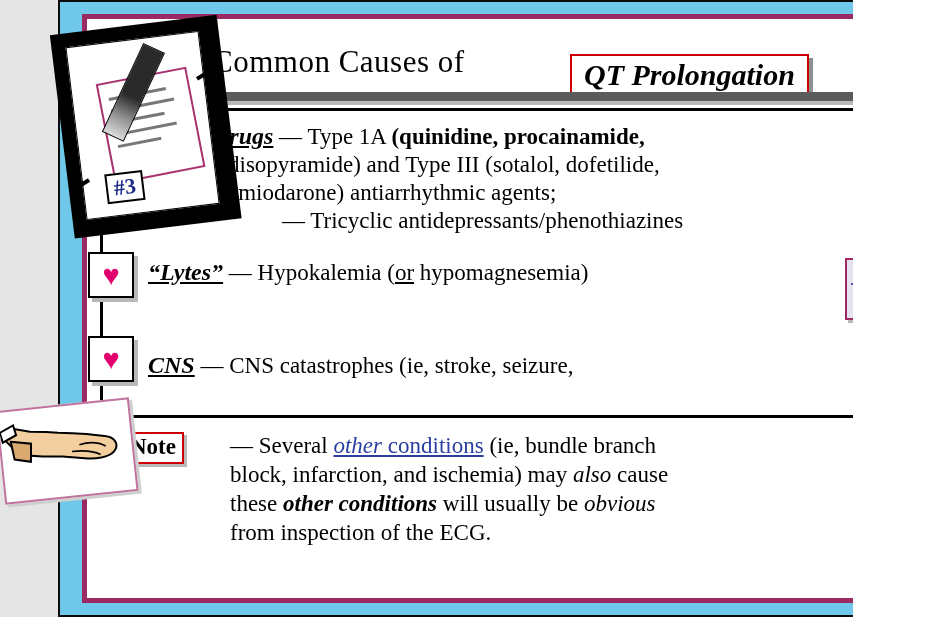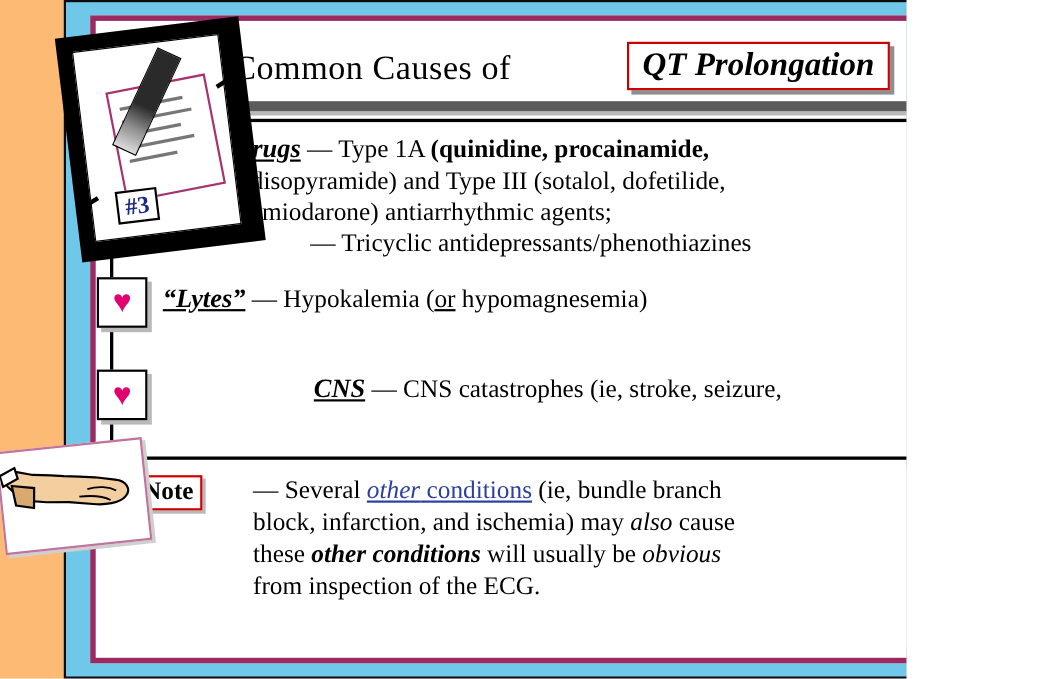--- a/index.html
+++ b/index.html
@@ -8,21 +8,22 @@
     background: #ffffff;
   }
   body {
     font-family: "Liberation Serif", serif;
   }
   #page {
     position: relative;
     width: 824px;
     height: 617px;
     overflow: hidden;
-    background: #fdba74;
+    background: #e5e5e5;
+    padding-left: 29px;
   }
 
   
   .blue-frame {
     position: absolute;
     left: 58px;
     top: 0px;
     width: 884px;
     height: 617px;
     background: #6fc8ea;
@@ -54,21 +55,21 @@
     letter-spacing: 0.5px;
     color: #000;
     white-space: nowrap;
     position: absolute;
     left: 102px;
     top: 6px;
   }
   .title-box {
     position: absolute;
     left: 460px;
-    top: 0px;
+    top: 16px;
     border: 2px solid #cc0000;
     background: #ffffff;
     padding: 2px 12px 4px 12px;
     box-shadow: 4px 4px 0 #8f8f8f;
   }
   .title-box span {
     font-weight: bold;
     font-style: italic;
     font-size: 30px;
     color: #000;
@@ -127,21 +128,21 @@
     font-weight: bold;
     font-style: italic;
     text-decoration: underline;
     font-size: 24px;
   }
   .emdash { font-weight: normal; font-style: normal; text-decoration: none; }
   .paren-bold { font-weight: bold; text-align: center; }
 
   #drugs-block { left: 212px; top: 122px; width: 680px; }
   #lytes-block { left: 148px; top: 258px; width: 700px; }
-  #cns-block   { left: 148px; top: 340px; width: 700px; text-align: center; }
+  #cns-block   { left: 148px; top: 351px; width: 700px; }
 
   .indent1 { display: block; padding-left: 16px; }
   .indent2 { display: block; padding-left: 70px; }
   .indent3 { display: block; padding-left: 72px; }
 
   
   .bulb-box {
     position: absolute;
     left: 845px;
     top: 258px;

